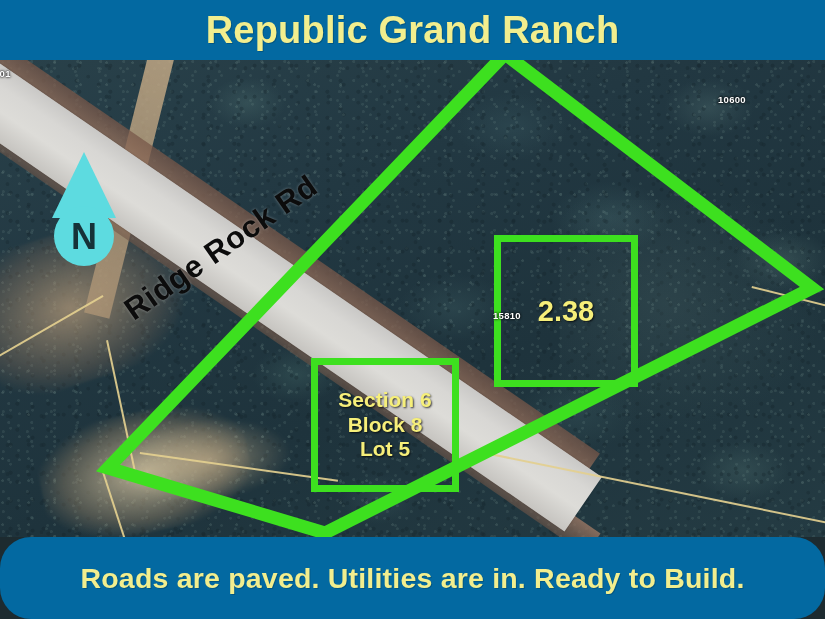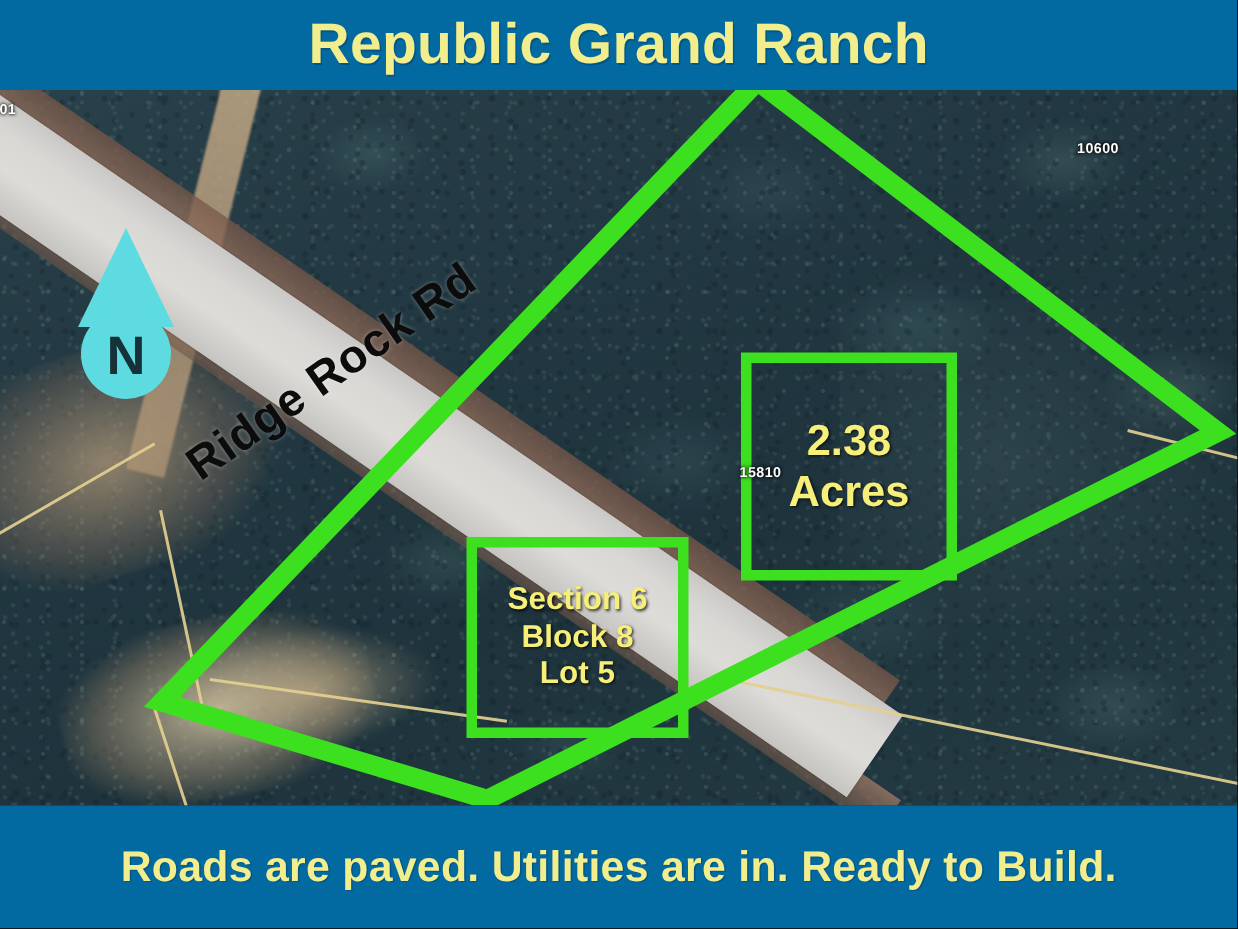--- a/index.html
+++ b/index.html
@@ -21,21 +21,21 @@
     position: absolute;
     left: 0;
     width: 825px;
     background: #0369a1;
     display: flex;
     align-items: center;
     justify-content: center;
     z-index: 40;
   }
   #banner-top { top: 0; height: 60px; }
-  #banner-bottom { top: 537px; height: 82px; }
+  #banner-bottom { top: 537px; height: 82px; border-radius: 31px; }
 
   .banner-text {
     color: #f2ee8e;
     font-weight: bold;
     letter-spacing: .2px;
     white-space: nowrap;
     text-shadow: 1px 1px 0 rgba(0,0,0,.18);
   }
   #title-text { font-size: 38px; }
   #footer-text { font-size: 28.5px; }
@@ -275,21 +275,20 @@
     <div id="road-label">Ridge Rock Rd</div>
 
     <svg id="compass" viewBox="0 0 92 118">
       <path d="M46 4 L78 70 L14 70 Z" fill="#5ddbe0"></path>
       <circle cx="46" cy="88" r="30" fill="#5ddbe0"></circle>
       <text x="46" y="101" text-anchor="middle" font-family="Liberation Sans, sans-serif" font-size="36" font-weight="bold" fill="#163238">N</text>
     </svg>
 
     <div class="callout" id="callout-acres">
       <span class="line">2.38</span>
-      <span class="line">Acres</span>
     </div>
 
     <div class="callout" id="callout-lot">
       <span class="line">Section 6</span>
       <span class="line">Block 8</span>
       <span class="line">Lot 5</span>
     </div>
 
   </div>
 

